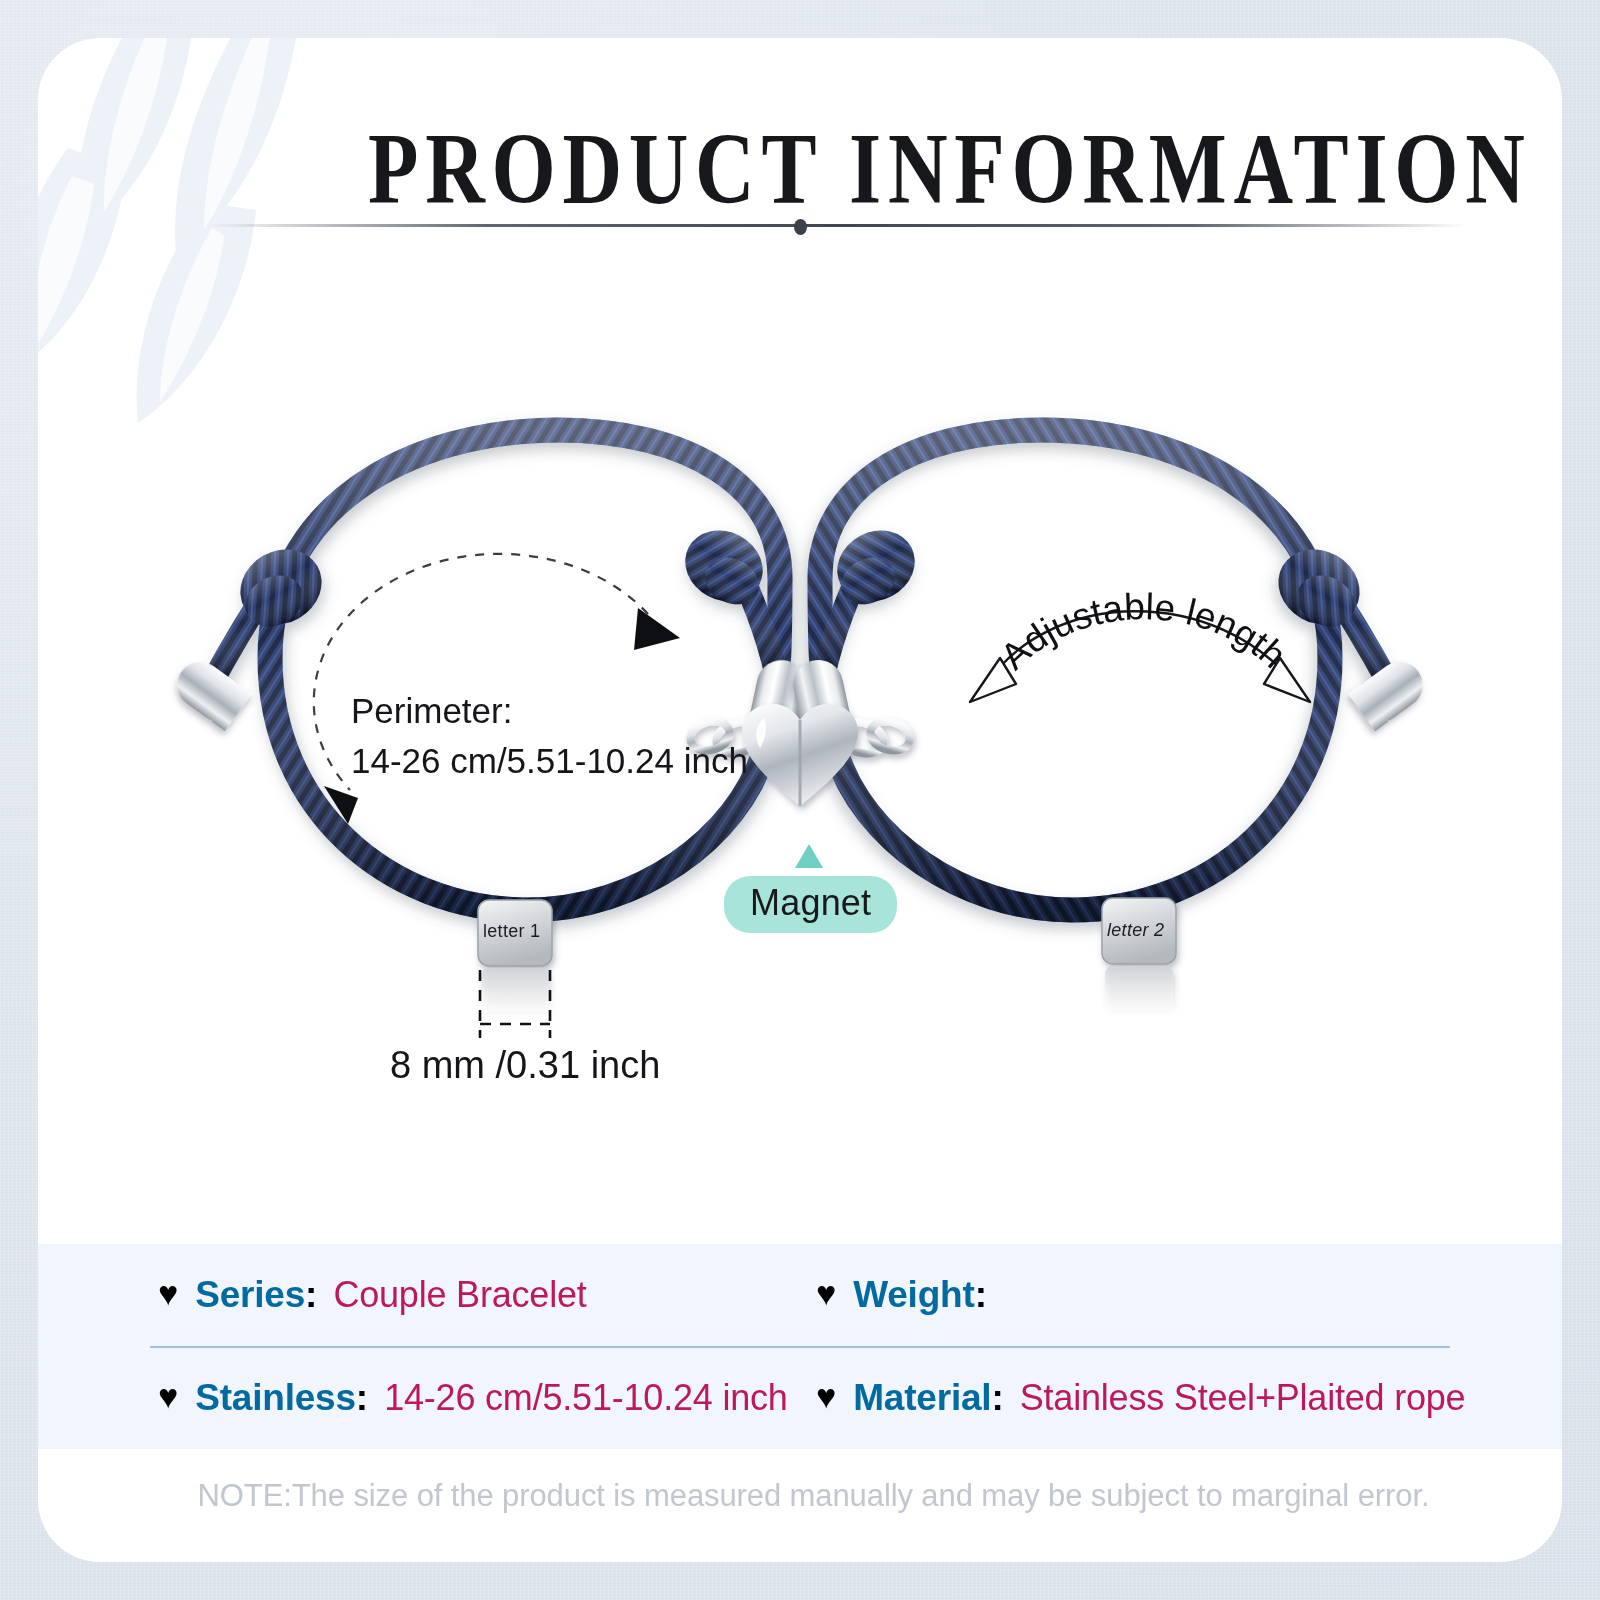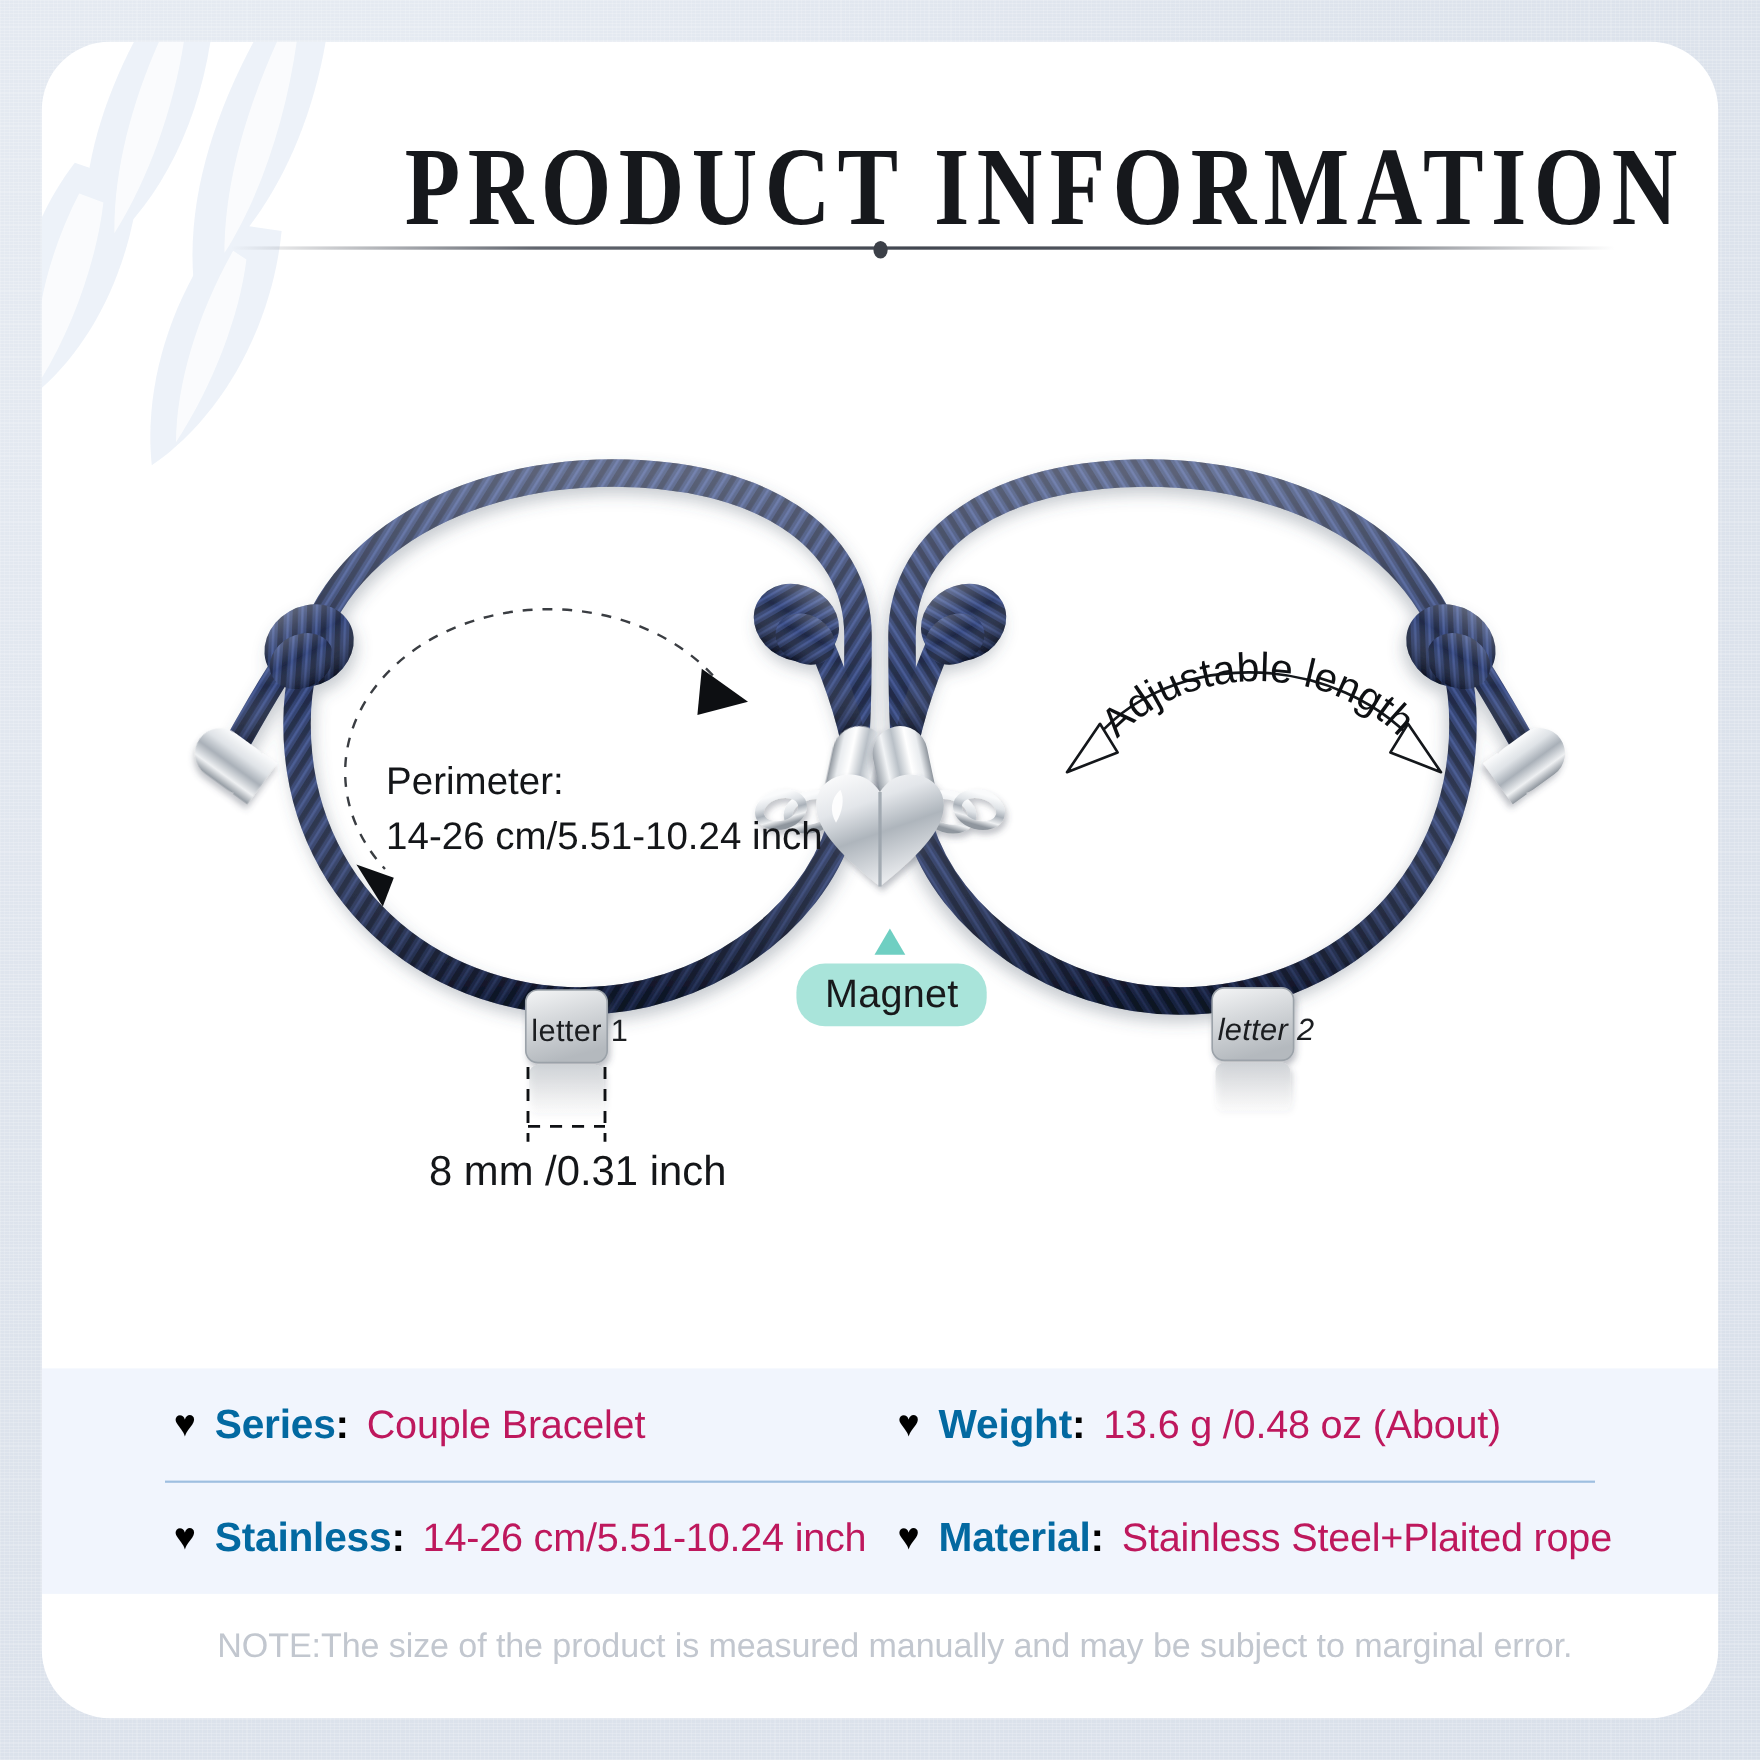--- a/index.html
+++ b/index.html
@@ -104,21 +104,21 @@
     position: absolute;
     color: #141619;
     font-size: 35px;
     white-space: nowrap;
   }
   #perimeter-anno { left: 313px; top: 648px; line-height: 1.42; }
   #bead-dim-anno  { left: 352px; top: 1006px; font-size: 38px; }
 
   .bead-label {
     position: absolute;
-    font-size: 28px; color: #1b1d20;
+    font-size: 18px; color: #1b1d20;
     letter-spacing: .3px;
     white-space: nowrap;
   }
   #bead-label-1 { left: 445px;  top: 883px; }
   #bead-label-2 { left: 1069px; top: 882px; font-style: italic; }
 
   
   #spec-band {
     position: absolute; left: 0; top: 1206px;
     width: 1524px; height: 205px;
@@ -409,21 +409,20 @@
         <div class="spec-cell left">
           <span class="spec-heart">♥</span>
           <span class="spec-label">Series</span>
           <span class="spec-colon">:</span>
           <span class="spec-value">Couple Bracelet</span>
         </div>
         <div class="spec-cell right">
           <span class="spec-heart">♥</span>
           <span class="spec-label">Weight</span>
           <span class="spec-colon">:</span>
-          <span class="spec-value">13.6 g /0.48 oz (About)</span>
         </div>
       </div>
 
       <div class="spec-row r2">
         <div class="spec-cell left">
           <span class="spec-heart">♥</span>
           <span class="spec-label">Stainless</span>
           <span class="spec-colon">:</span>
           <span class="spec-value">14-26 cm/5.51-10.24 inch</span>
         </div>

